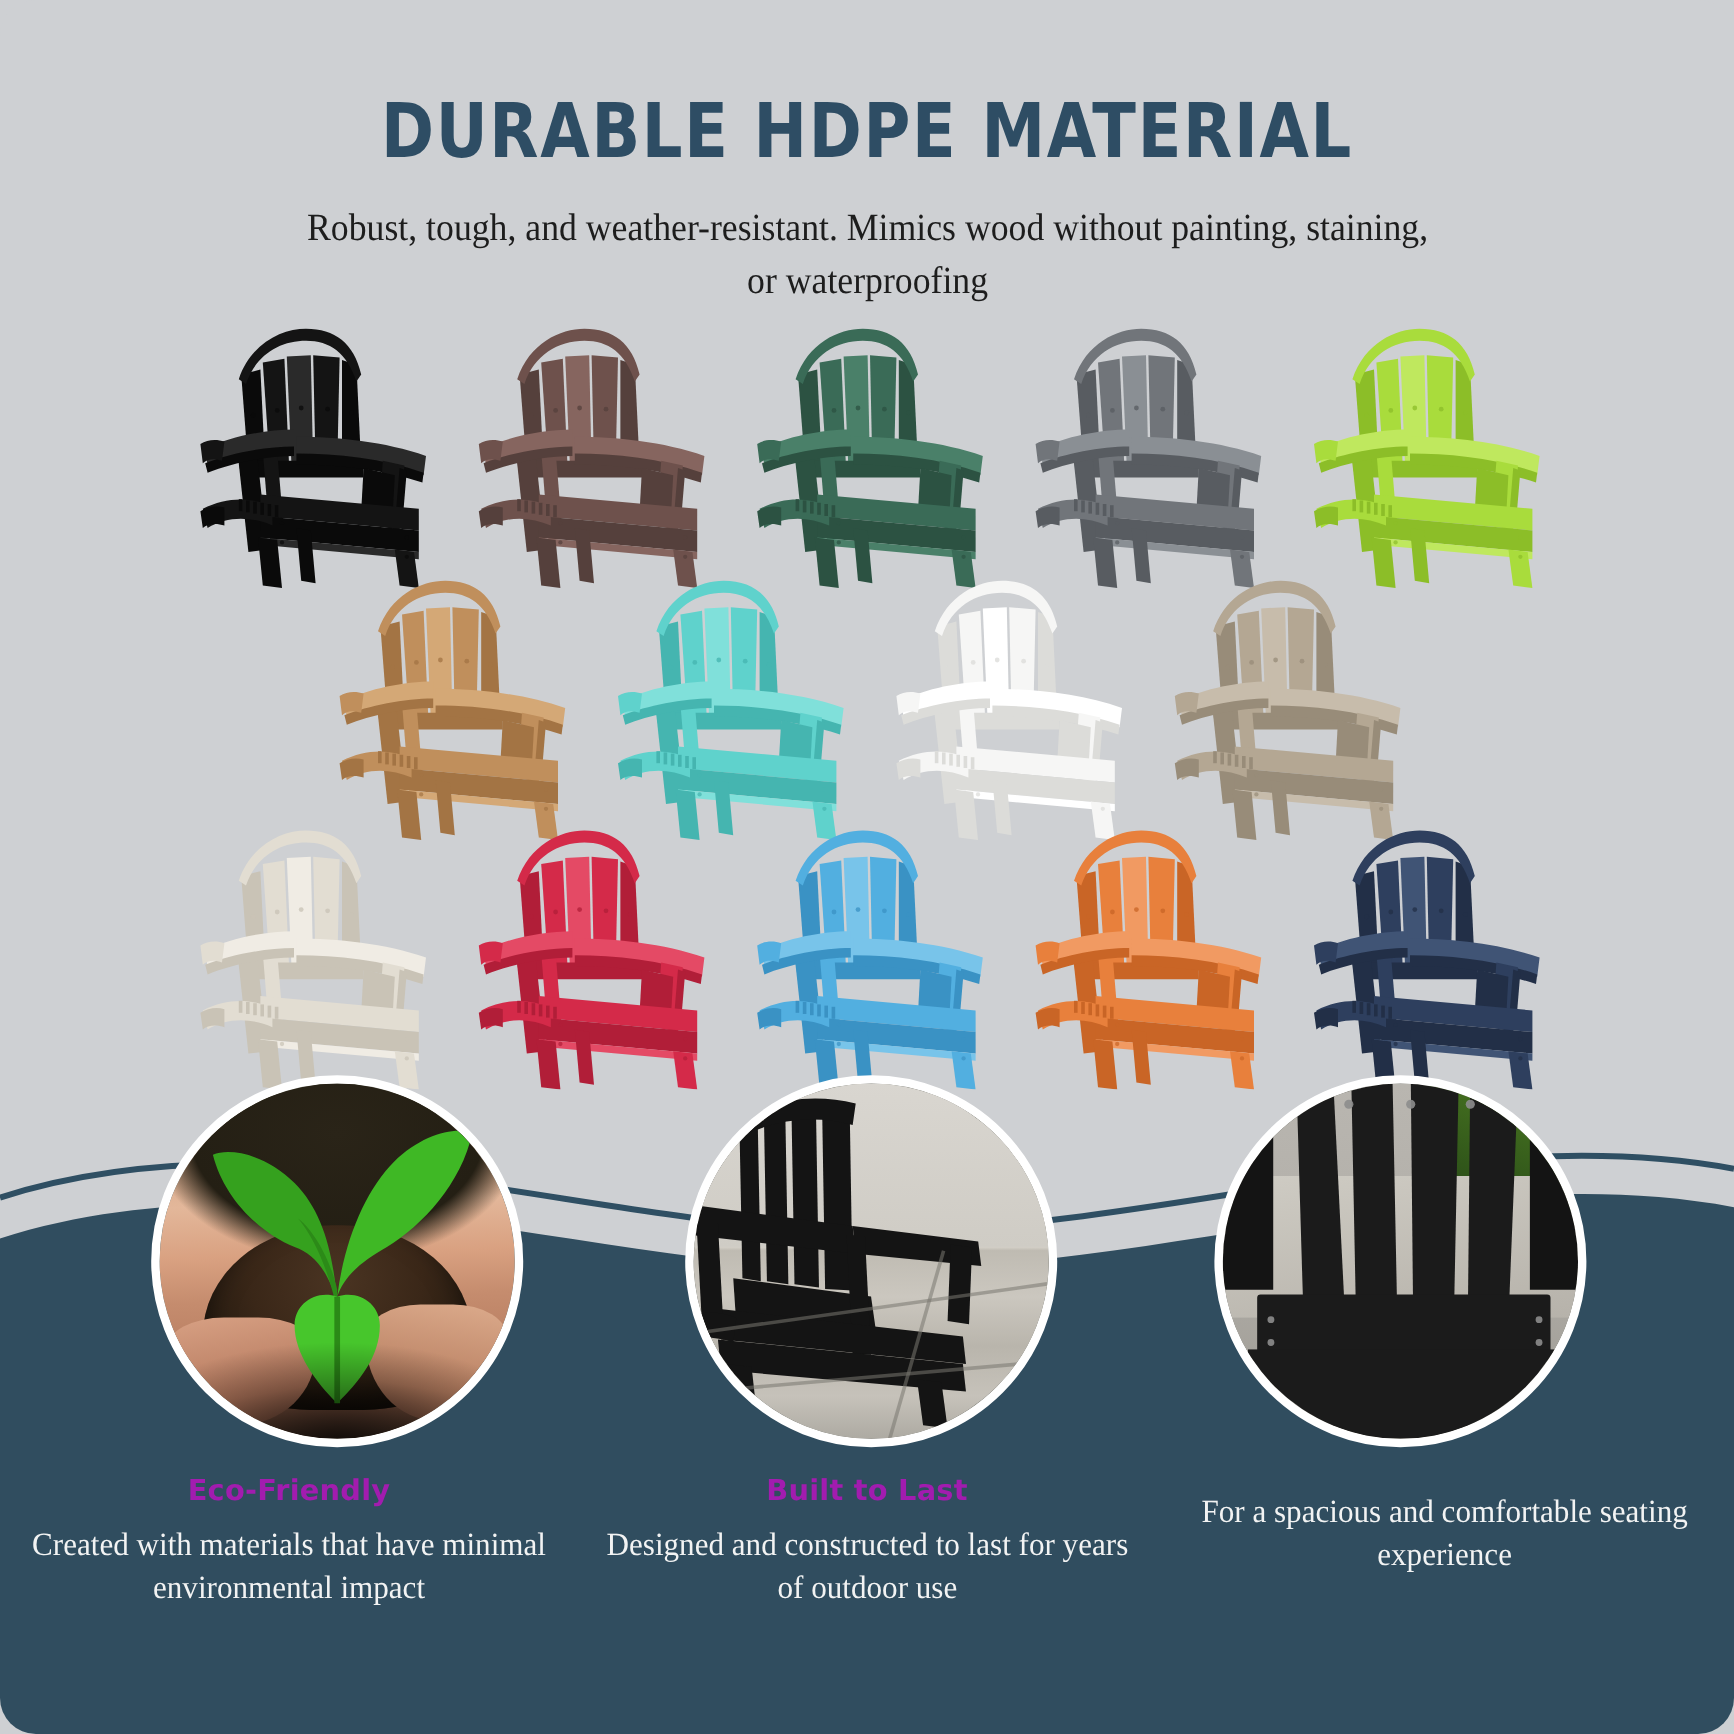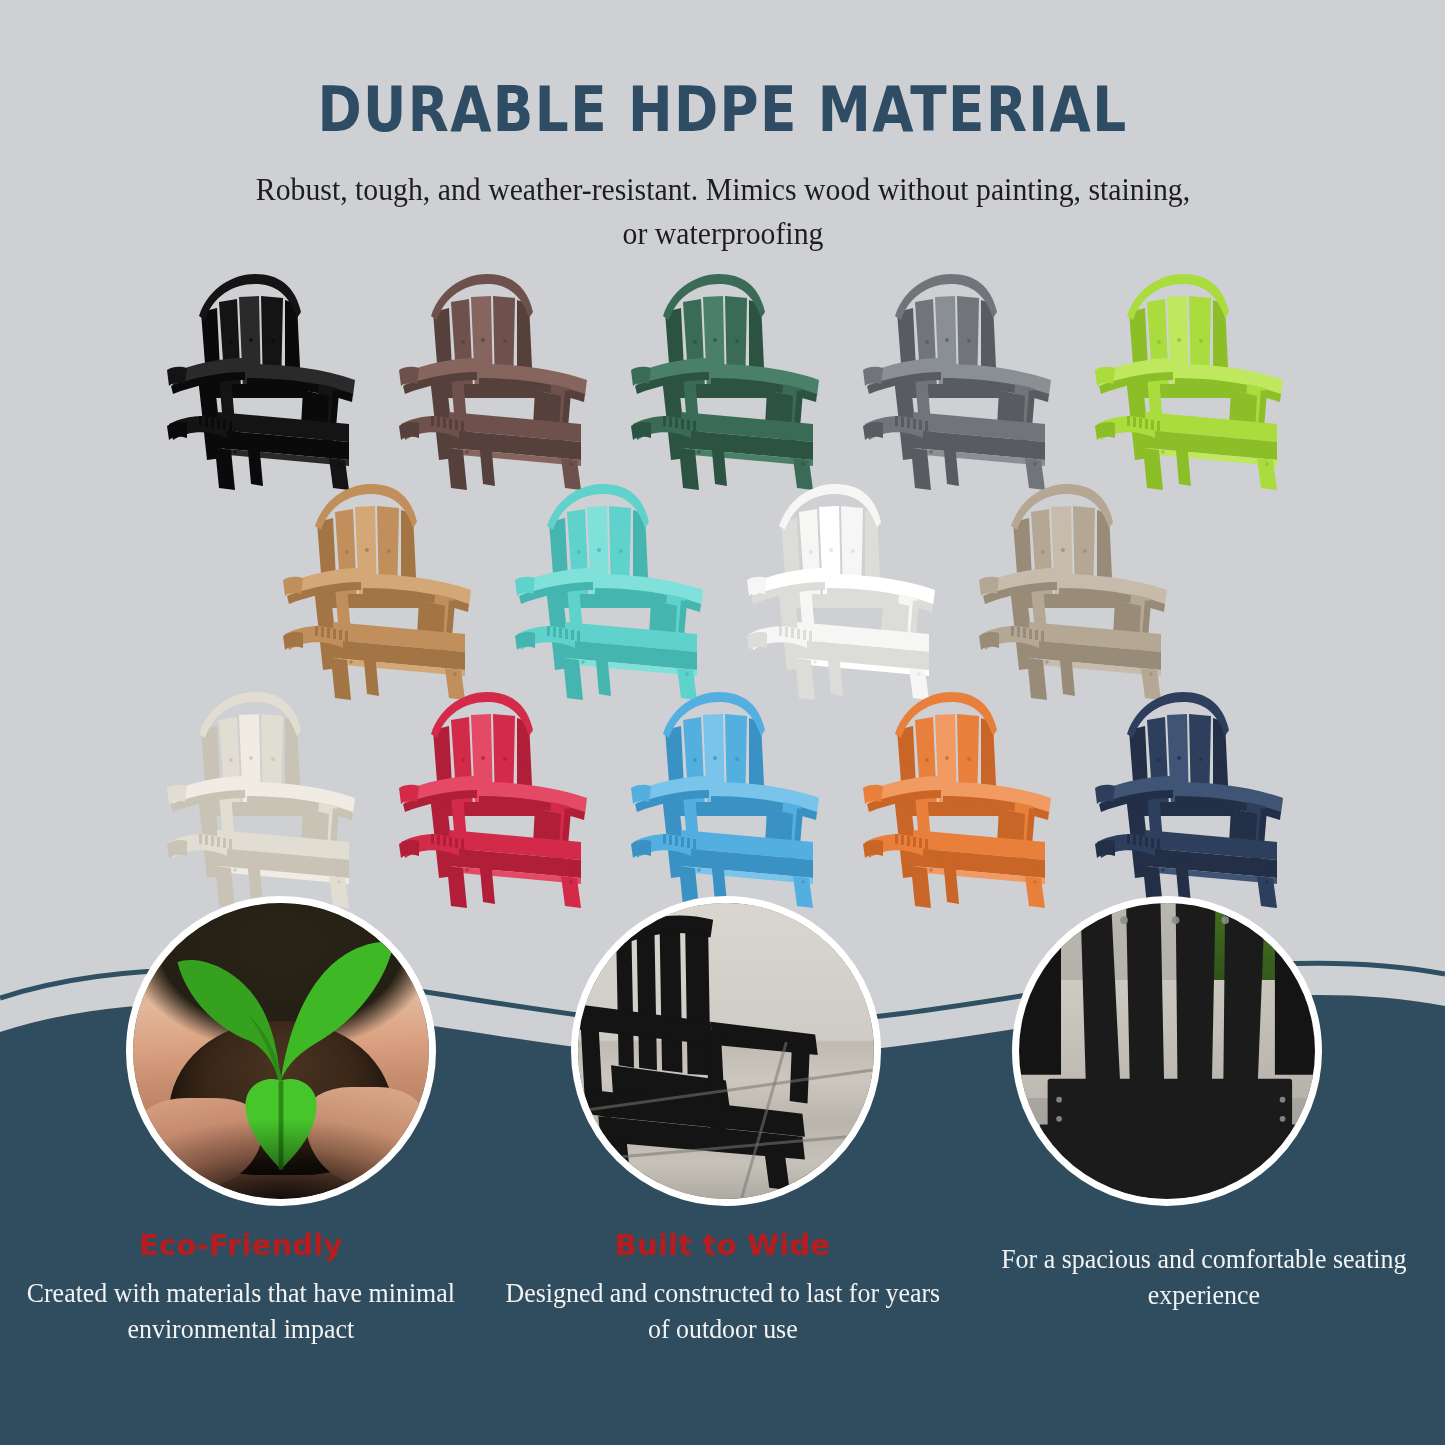--- a/index.html
+++ b/index.html
@@ -2,21 +2,21 @@
 <html><head>
 <meta charset="utf-8">
 <style>
   html,body{margin:0;padding:0;}
   body{
     width:1445px;height:1445px;
     background:#ced0d3;
     font-family:"Liberation Sans", sans-serif;
     overflow:hidden;
   }
-  .poster{position:relative;width:1445px;height:1445px;overflow:hidden;background:#ced0d3;}
+  .poster{position:relative;width:1445px;height:1445px;overflow:hidden;background:#ced0d3;border-radius:30px;}
 
   
   .header{position:absolute;top:0;left:0;width:1445px;text-align:center;}
   .title{
     margin:0;padding-top:78px;
     font-family:"DejaVu Sans Condensed","Liberation Sans Narrow","Liberation Sans",sans-serif;
     font-weight:bold;
     font-size:63px;
     letter-spacing:1.5px;
     color:#2e4d64;
@@ -92,21 +92,21 @@
       background:linear-gradient(200deg,#4d7a22,#31571a 60%,#24401a);}
   .ph-seat .stone{position:absolute;left:0;top:26%;width:100%;height:40%;
       background:linear-gradient(170deg,#cfccc4,#b6b2aa);}
   .ph-seat .seatimg{position:absolute;left:0;top:0;width:100%;height:100%;}
 
   
   .features{position:absolute;left:0;top:1228px;width:1445px;display:flex;}
   .feature{flex:1;text-align:center;padding:0 12px;box-sizing:border-box;}
   .f-title{
     font-family:"DejaVu Sans","Liberation Sans",sans-serif;
-    font-weight:bold;font-size:29px;color:#b91c1c;margin:0;
+    font-weight:bold;font-size:24px;color:#a21caf;margin:0;
     letter-spacing:0.2px;
   }
   .f-desc{
     font-family:"Liberation Serif","DejaVu Serif",serif;
     font-size:27px;line-height:1.32;color:#f2f3f3;margin:14px 0 0 0;
     transform:scaleX(0.96);
   }
 </style>
 </head>
 <body style="background: rgb(206, 208, 211);">
@@ -1212,21 +1212,21 @@
   </div>
 
   <div class="features">
 
     <div class="feature">
       <p class="f-title">Eco-Friendly</p>
       <p class="f-desc">Created with materials that have minimal environmental impact</p>
     </div>
 
     <div class="feature">
-      <p class="f-title">Built to Wide</p>
+      <p class="f-title">Built to Last</p>
       <p class="f-desc">Designed and constructed to last for years of outdoor use</p>
     </div>
 
     <div class="feature">
       <p class="f-desc">For a spacious and comfortable seating experience</p>
     </div>
 
   </div>
 
 </div>

